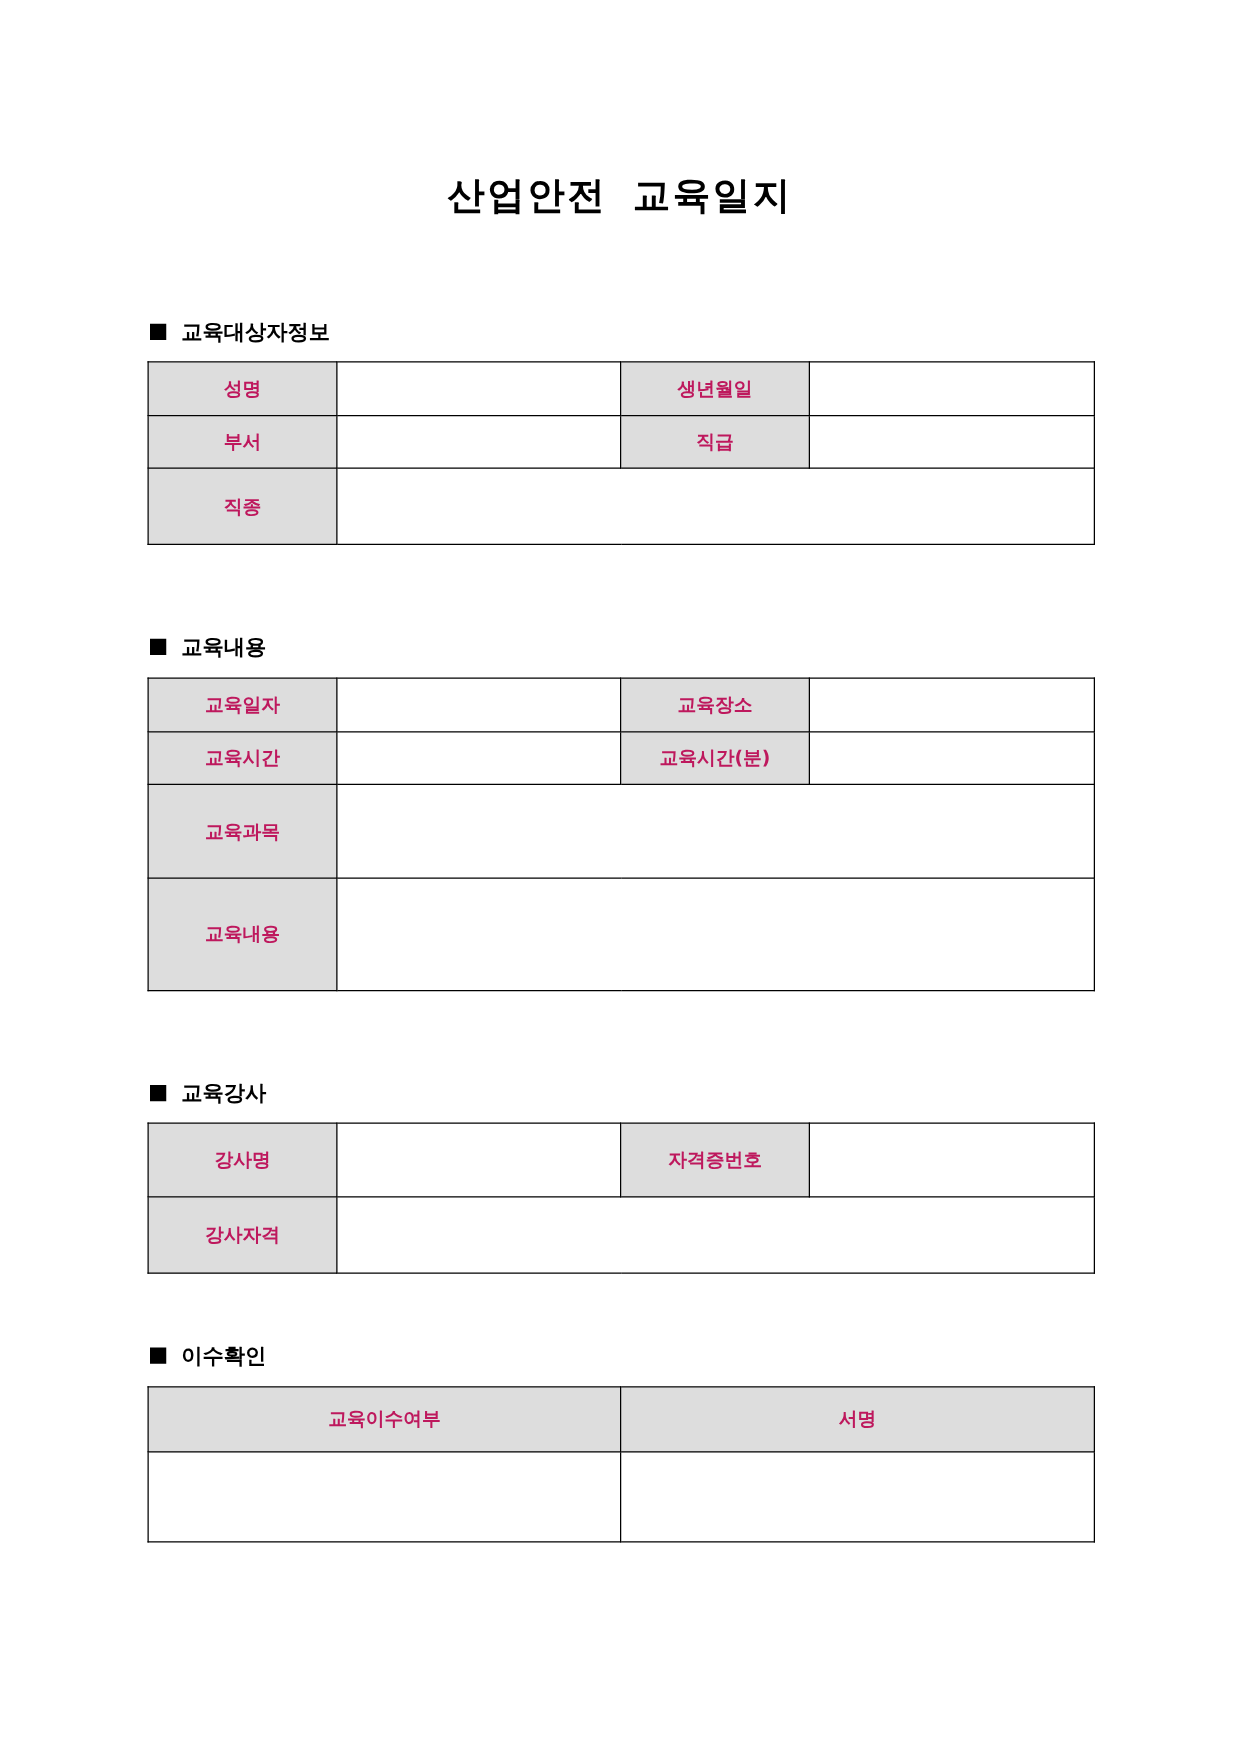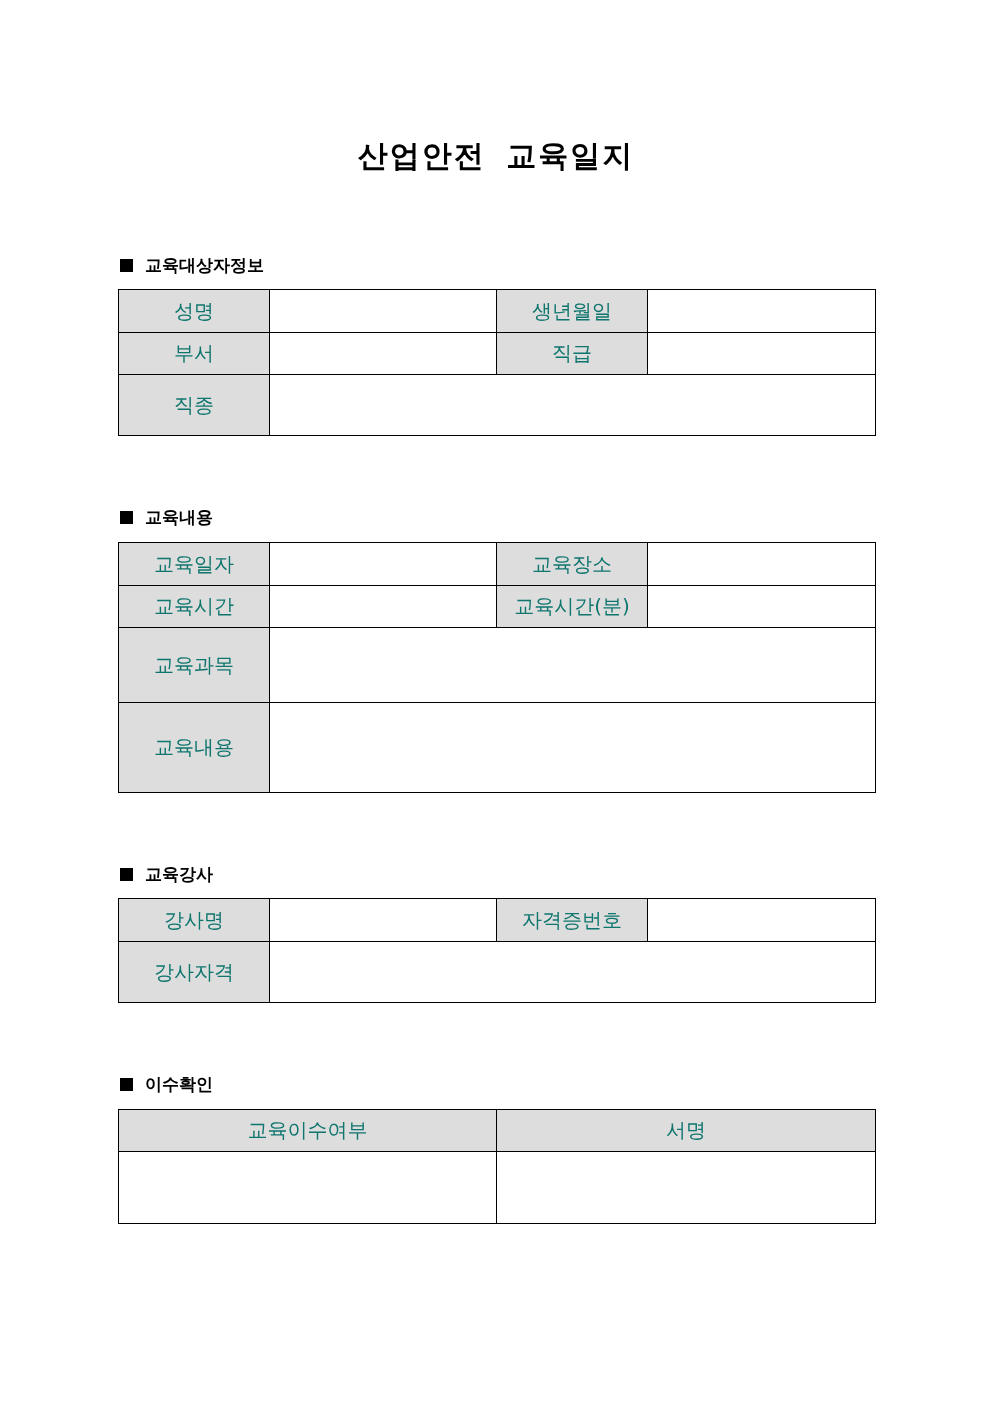--- a/index.html
+++ b/index.html
@@ -14,22 +14,23 @@
       display: flex; align-items: center; height: 24px;
     }
     .section-heading .sq {
       display: inline-block; width: 13px; height: 13px; background: #000; margin-right: 12px;
     }
     table.form {
       position: absolute; left: 118px; width: 757px;
       border-collapse: collapse; table-layout: fixed;
     }
     table.form td {
-      border: 1.5px solid #000; font-size: 20px; text-align: center; vertical-align: middle;
-      color: #0f766e;
+      border: 1.5px solid #000; font-size: 15px; text-align: center; vertical-align: middle;
+      color: #be185d;
+      font-weight: bold;
     }
     table.form td.label { background: #dddddd; }
     table.form td.value { background: #ffffff; }
   </style>
 </head>
 <body>
 
 <div class="title">산업안전 교육일지</div>
 
 <div class="section-heading" style="top:253px;">
@@ -103,21 +104,21 @@
   <span>교육강사</span>
 </div>
 <table class="form" style="top:898px;">
   <colgroup>
       <col style="width:151px">
       <col style="width:227px">
       <col style="width:151px">
       <col style="width:228px">
     </colgroup>
   <tbody>
-      <tr style="height:43px;margin-left:24px;">
+      <tr style="height:59px;margin-left:24px;">
     <td class="label">강사명</td>
     <td class="value"></td>
     <td class="label">자격증번호</td>
     <td class="value"></td>
   </tr>
   <tr style="height:61px;">
     <td class="label">강사자격</td>
     <td class="value" colspan="3"></td>
   </tr>
 </tbody>
@@ -126,21 +127,21 @@
 <div class="section-heading" style="top:1072px;">
   <span class="sq"></span>
   <span>이수확인</span>
 </div>
 <table class="form" style="top:1109px;">
   <colgroup>
       <col style="width:378px">
       <col style="width:379px">
     </colgroup>
   <tbody>
-      <tr style="height:42px;">
+      <tr style="height:52px;">
     <td class="label">교육이수여부</td>
     <td class="label">서명</td>
   </tr>
   <tr style="height:72px;">
     <td class="value"></td>
     <td class="value"></td>
   </tr>
 </tbody>
   </table>
 

